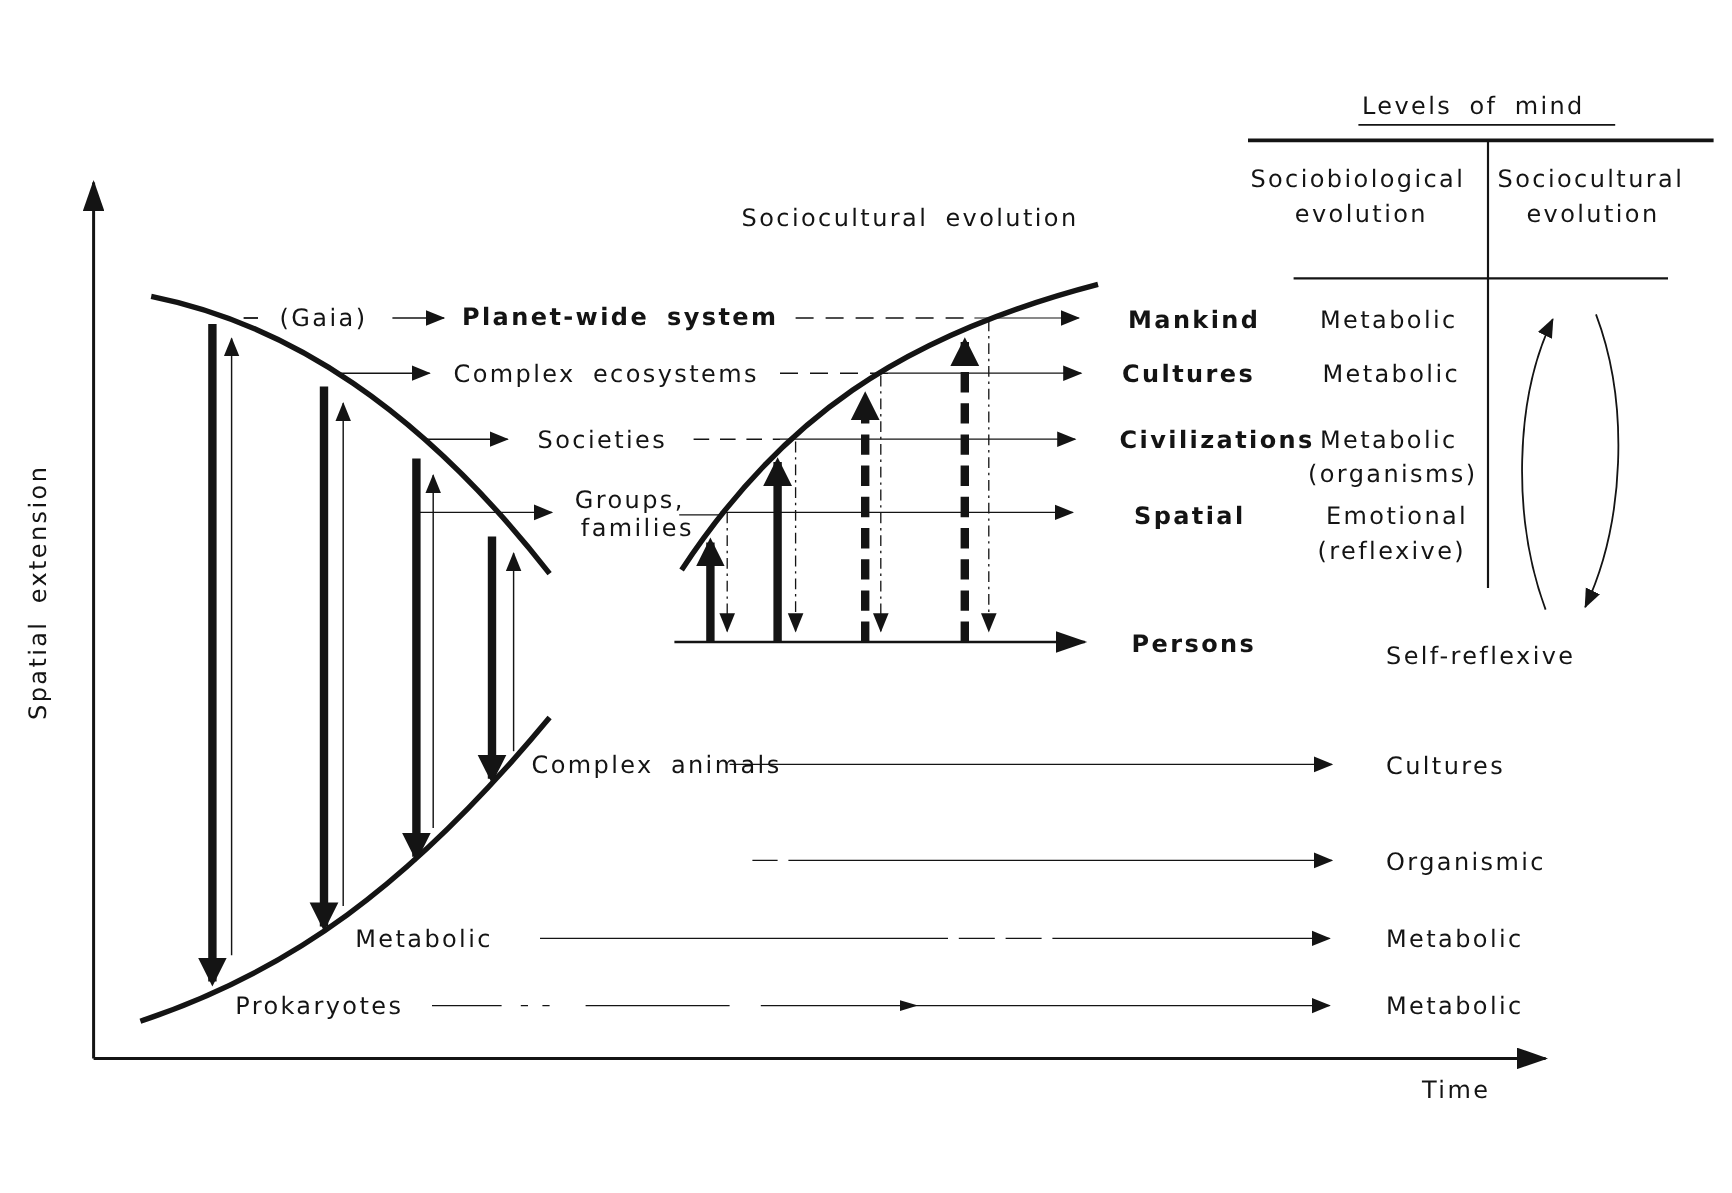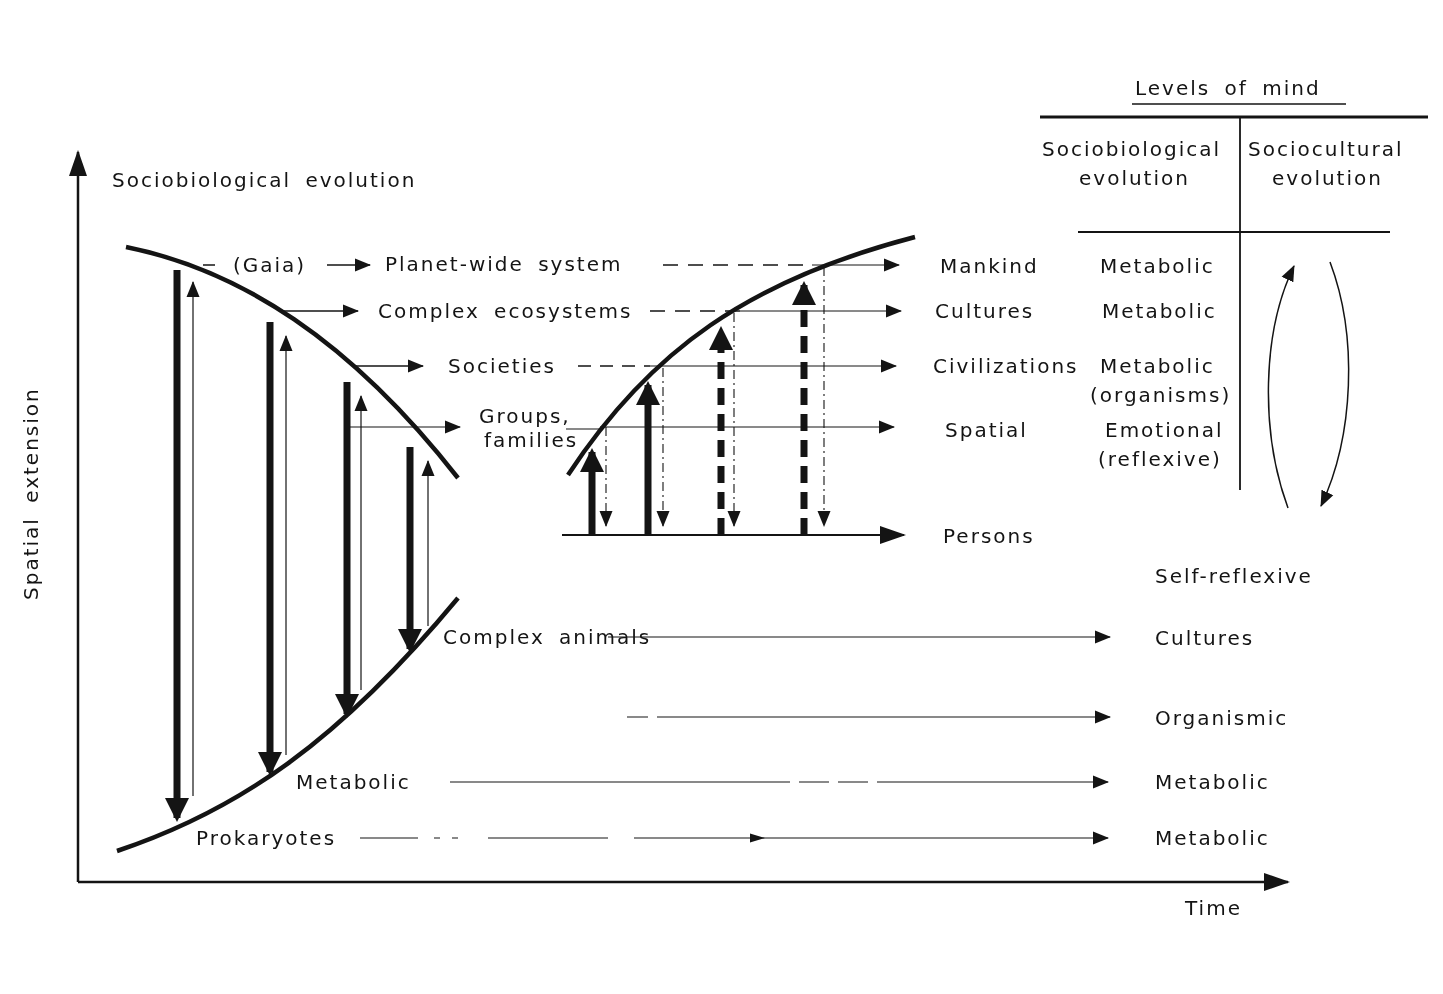--- a/index.html
+++ b/index.html
@@ -5,21 +5,21 @@
   html,body { margin:0; padding:0; background:#ffffff; }
   .canvas {
     position:relative; width:1443px; height:994px; background:#ffffff;
     font-family:"DejaVu Sans", sans-serif; color:#141414; overflow:hidden;
   }
   .canvas svg { position:absolute; left:0; top:0; }
   .lbl {
     position:absolute; font-size:20px; line-height:22px;
     letter-spacing:2px; word-spacing:6px; white-space:nowrap; color:#141414;
   }
-  .b { font-weight:normal; }
+  .b { font-weight:bold; }
   .rot {
     transform:rotate(-90deg); transform-origin:left top;
   }
 </style>
 </head>
 <body>
 
 <div class="canvas">
 
   <svg width="1443" height="994" viewBox="0 0 1443 994">
@@ -92,21 +92,21 @@
       <path d="M1132,104 H1346" stroke-width="1.5"></path>
       <path d="M1040,117 H1428" stroke-width="3"></path>
       <path d="M1078,232 H1390" stroke-width="2"></path>
       <path d="M1240,117 V490" stroke-width="1.8"></path>
 
       <path d="M1288,508 C1260,432 1262,332 1294,266" stroke-width="1.5" marker-end="url(#ah)"></path>
       <path d="M1330,262 C1358,336 1354,436 1321,506" stroke-width="1.5" marker-end="url(#ah)"></path>
     </g>
   </svg>
 
-  <div class="lbl" style="left:112px;top:169px">Sociobiological evolution</div>
+  <div class="lbl" style="left:618px;top:170px">Sociocultural evolution</div>
 
   <div class="lbl" style="left:1135px;top:77px">Levels of mind</div>
   <div class="lbl" style="left:1042px;top:138px">Sociobiological</div>
   <div class="lbl" style="left:1079px;top:167px">evolution</div>
   <div class="lbl" style="left:1248px;top:138px">Sociocultural</div>
   <div class="lbl" style="left:1272px;top:167px">evolution</div>
 
   <div class="lbl" style="left:233px;top:254px">(Gaia)</div>
   <div class="lbl b" style="left:385px;top:253px">Planet-wide system</div>
   <div class="lbl" style="left:378px;top:300px">Complex ecosystems</div>
@@ -119,21 +119,21 @@
   <div class="lbl b" style="left:933px;top:355px">Civilizations</div>
   <div class="lbl b" style="left:945px;top:419px">Spatial</div>
   <div class="lbl b" style="left:943px;top:525px">Persons</div>
 
   <div class="lbl" style="left:1100px;top:255px">Metabolic</div>
   <div class="lbl" style="left:1102px;top:300px">Metabolic</div>
   <div class="lbl" style="left:1100px;top:355px">Metabolic</div>
   <div class="lbl" style="left:1090px;top:384px">(organisms)</div>
   <div class="lbl" style="left:1105px;top:419px">Emotional</div>
   <div class="lbl" style="left:1098px;top:448px">(reflexive)</div>
-  <div class="lbl" style="left:1155px;top:565px">Self-reflexive</div>
+  <div class="lbl" style="left:1155px;top:535px">Self-reflexive</div>
 
   <div class="lbl" style="left:443px;top:626px">Complex animals</div>
   <div class="lbl" style="left:296px;top:771px">Metabolic</div>
   <div class="lbl" style="left:196px;top:827px">Prokaryotes</div>
 
   <div class="lbl" style="left:1155px;top:627px">Cultures</div>
   <div class="lbl" style="left:1155px;top:707px">Organismic</div>
   <div class="lbl" style="left:1155px;top:771px">Metabolic</div>
   <div class="lbl" style="left:1155px;top:827px">Metabolic</div>
 

